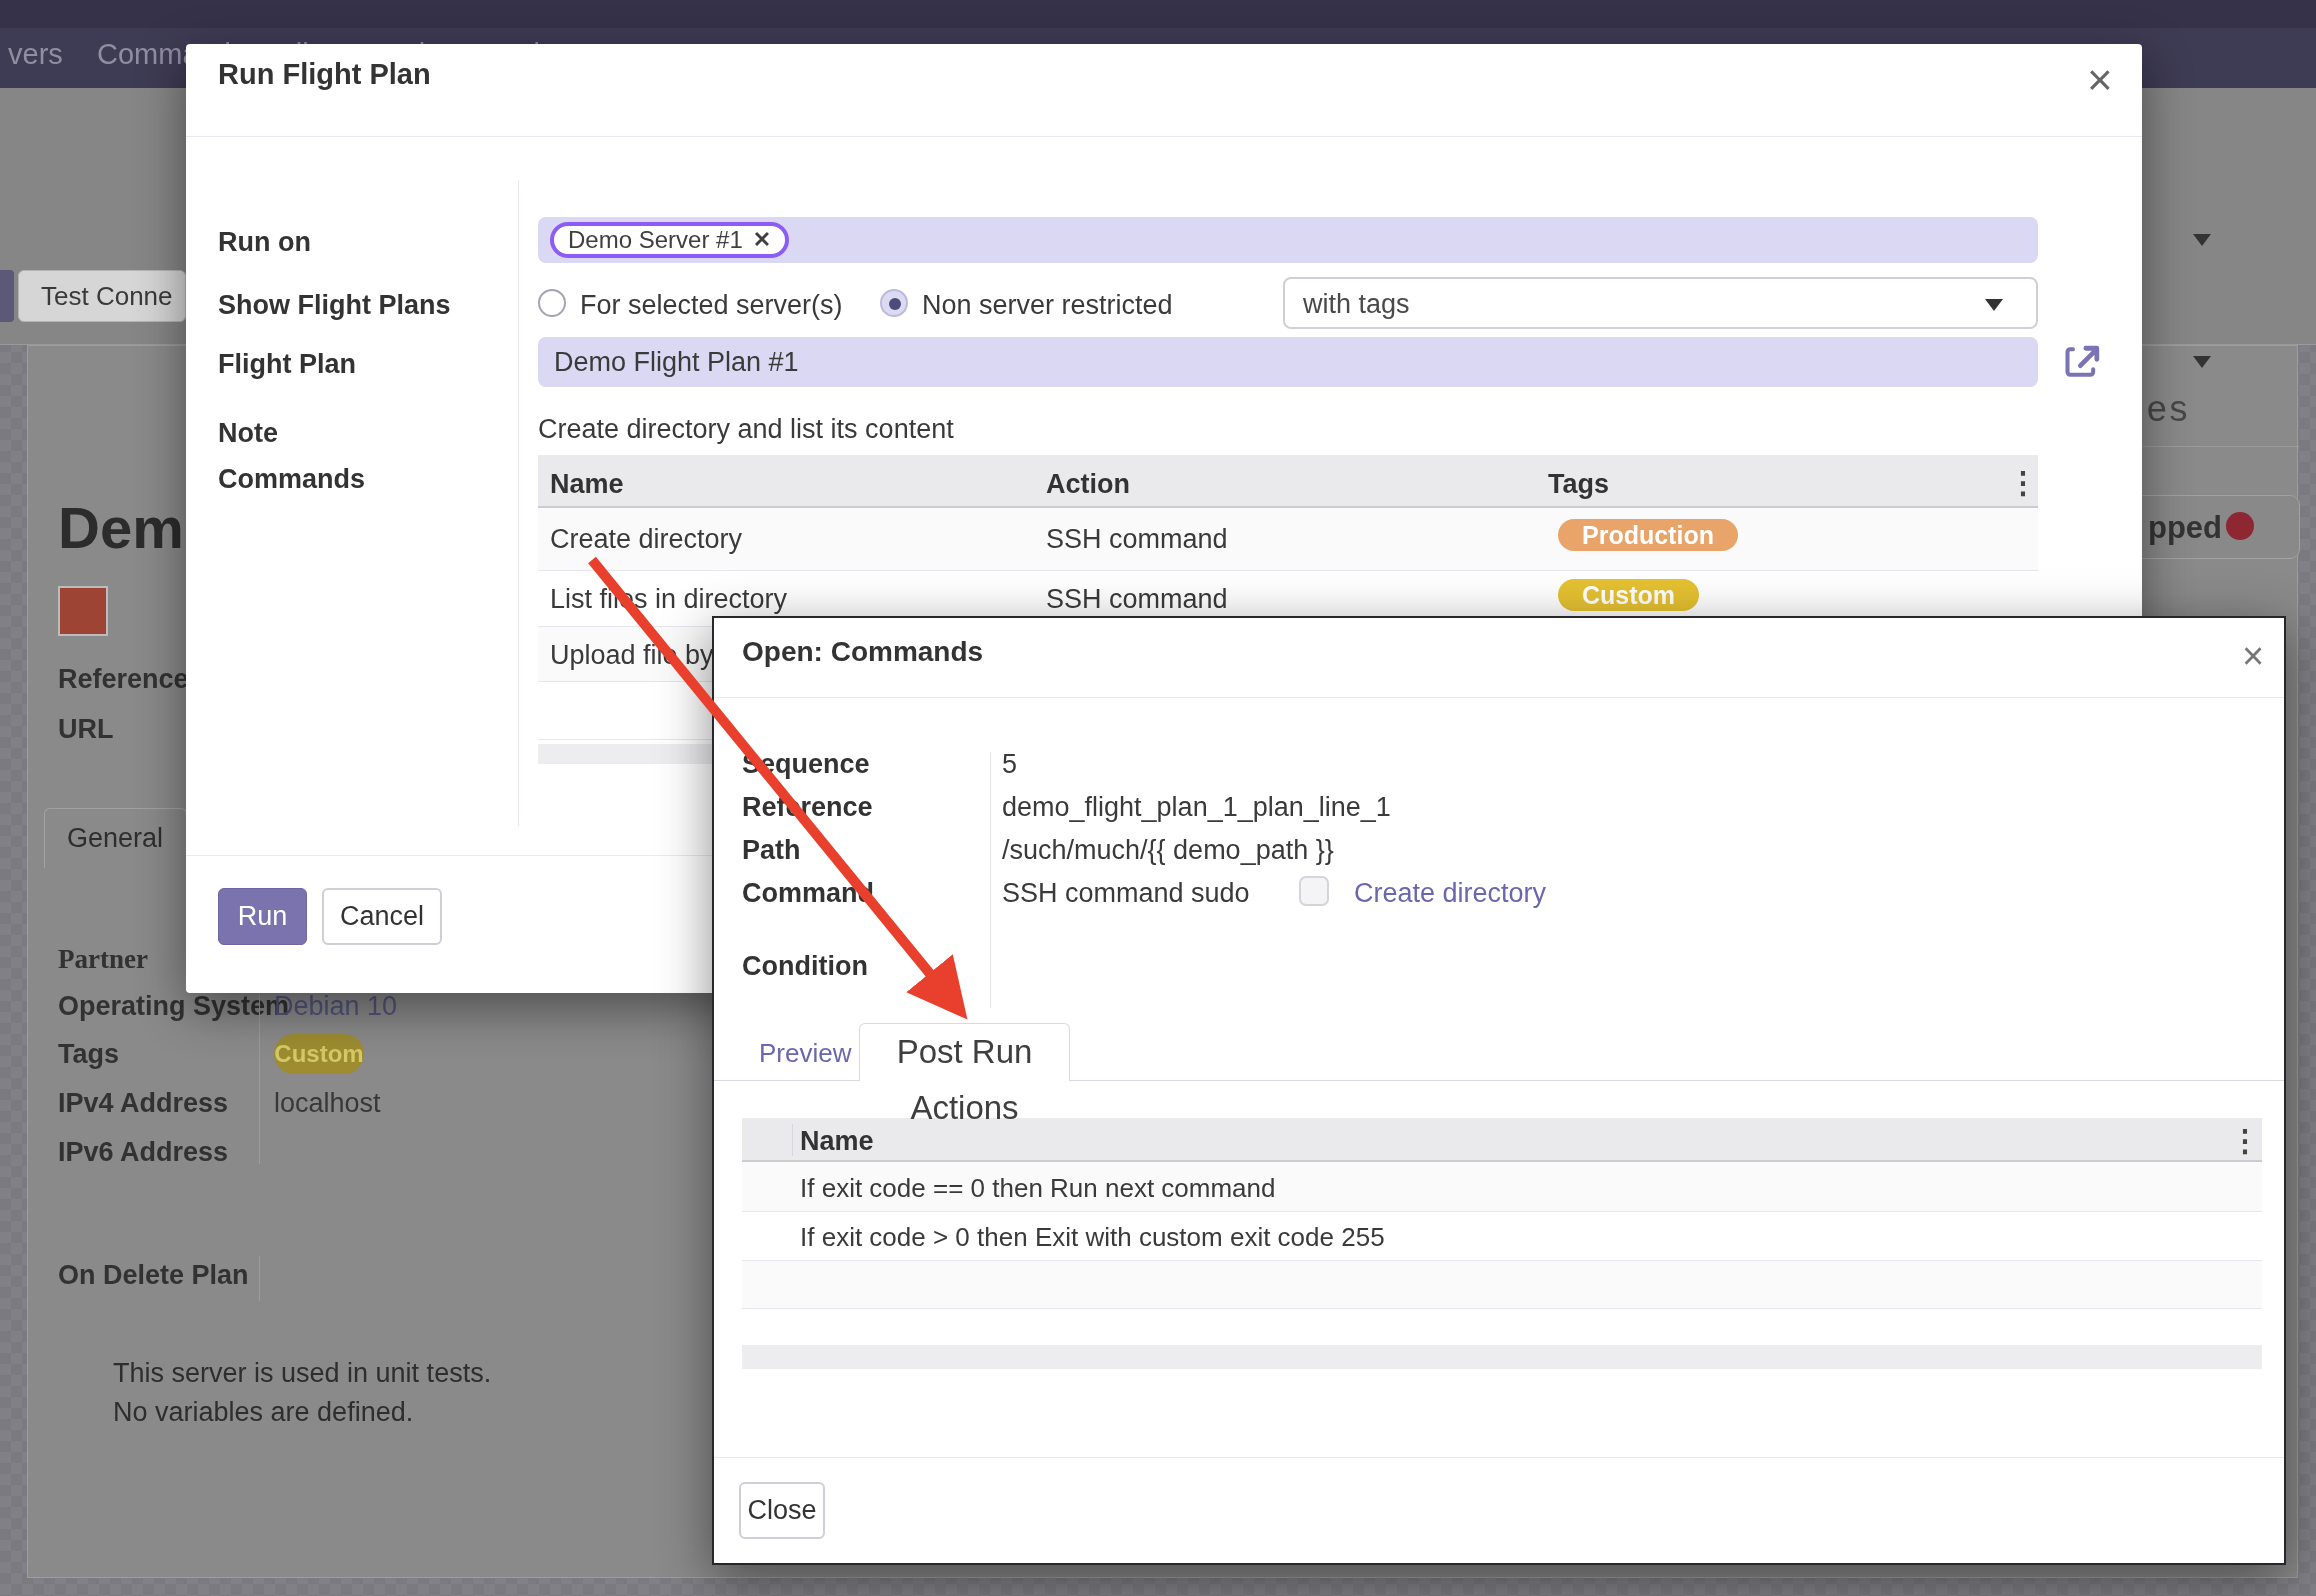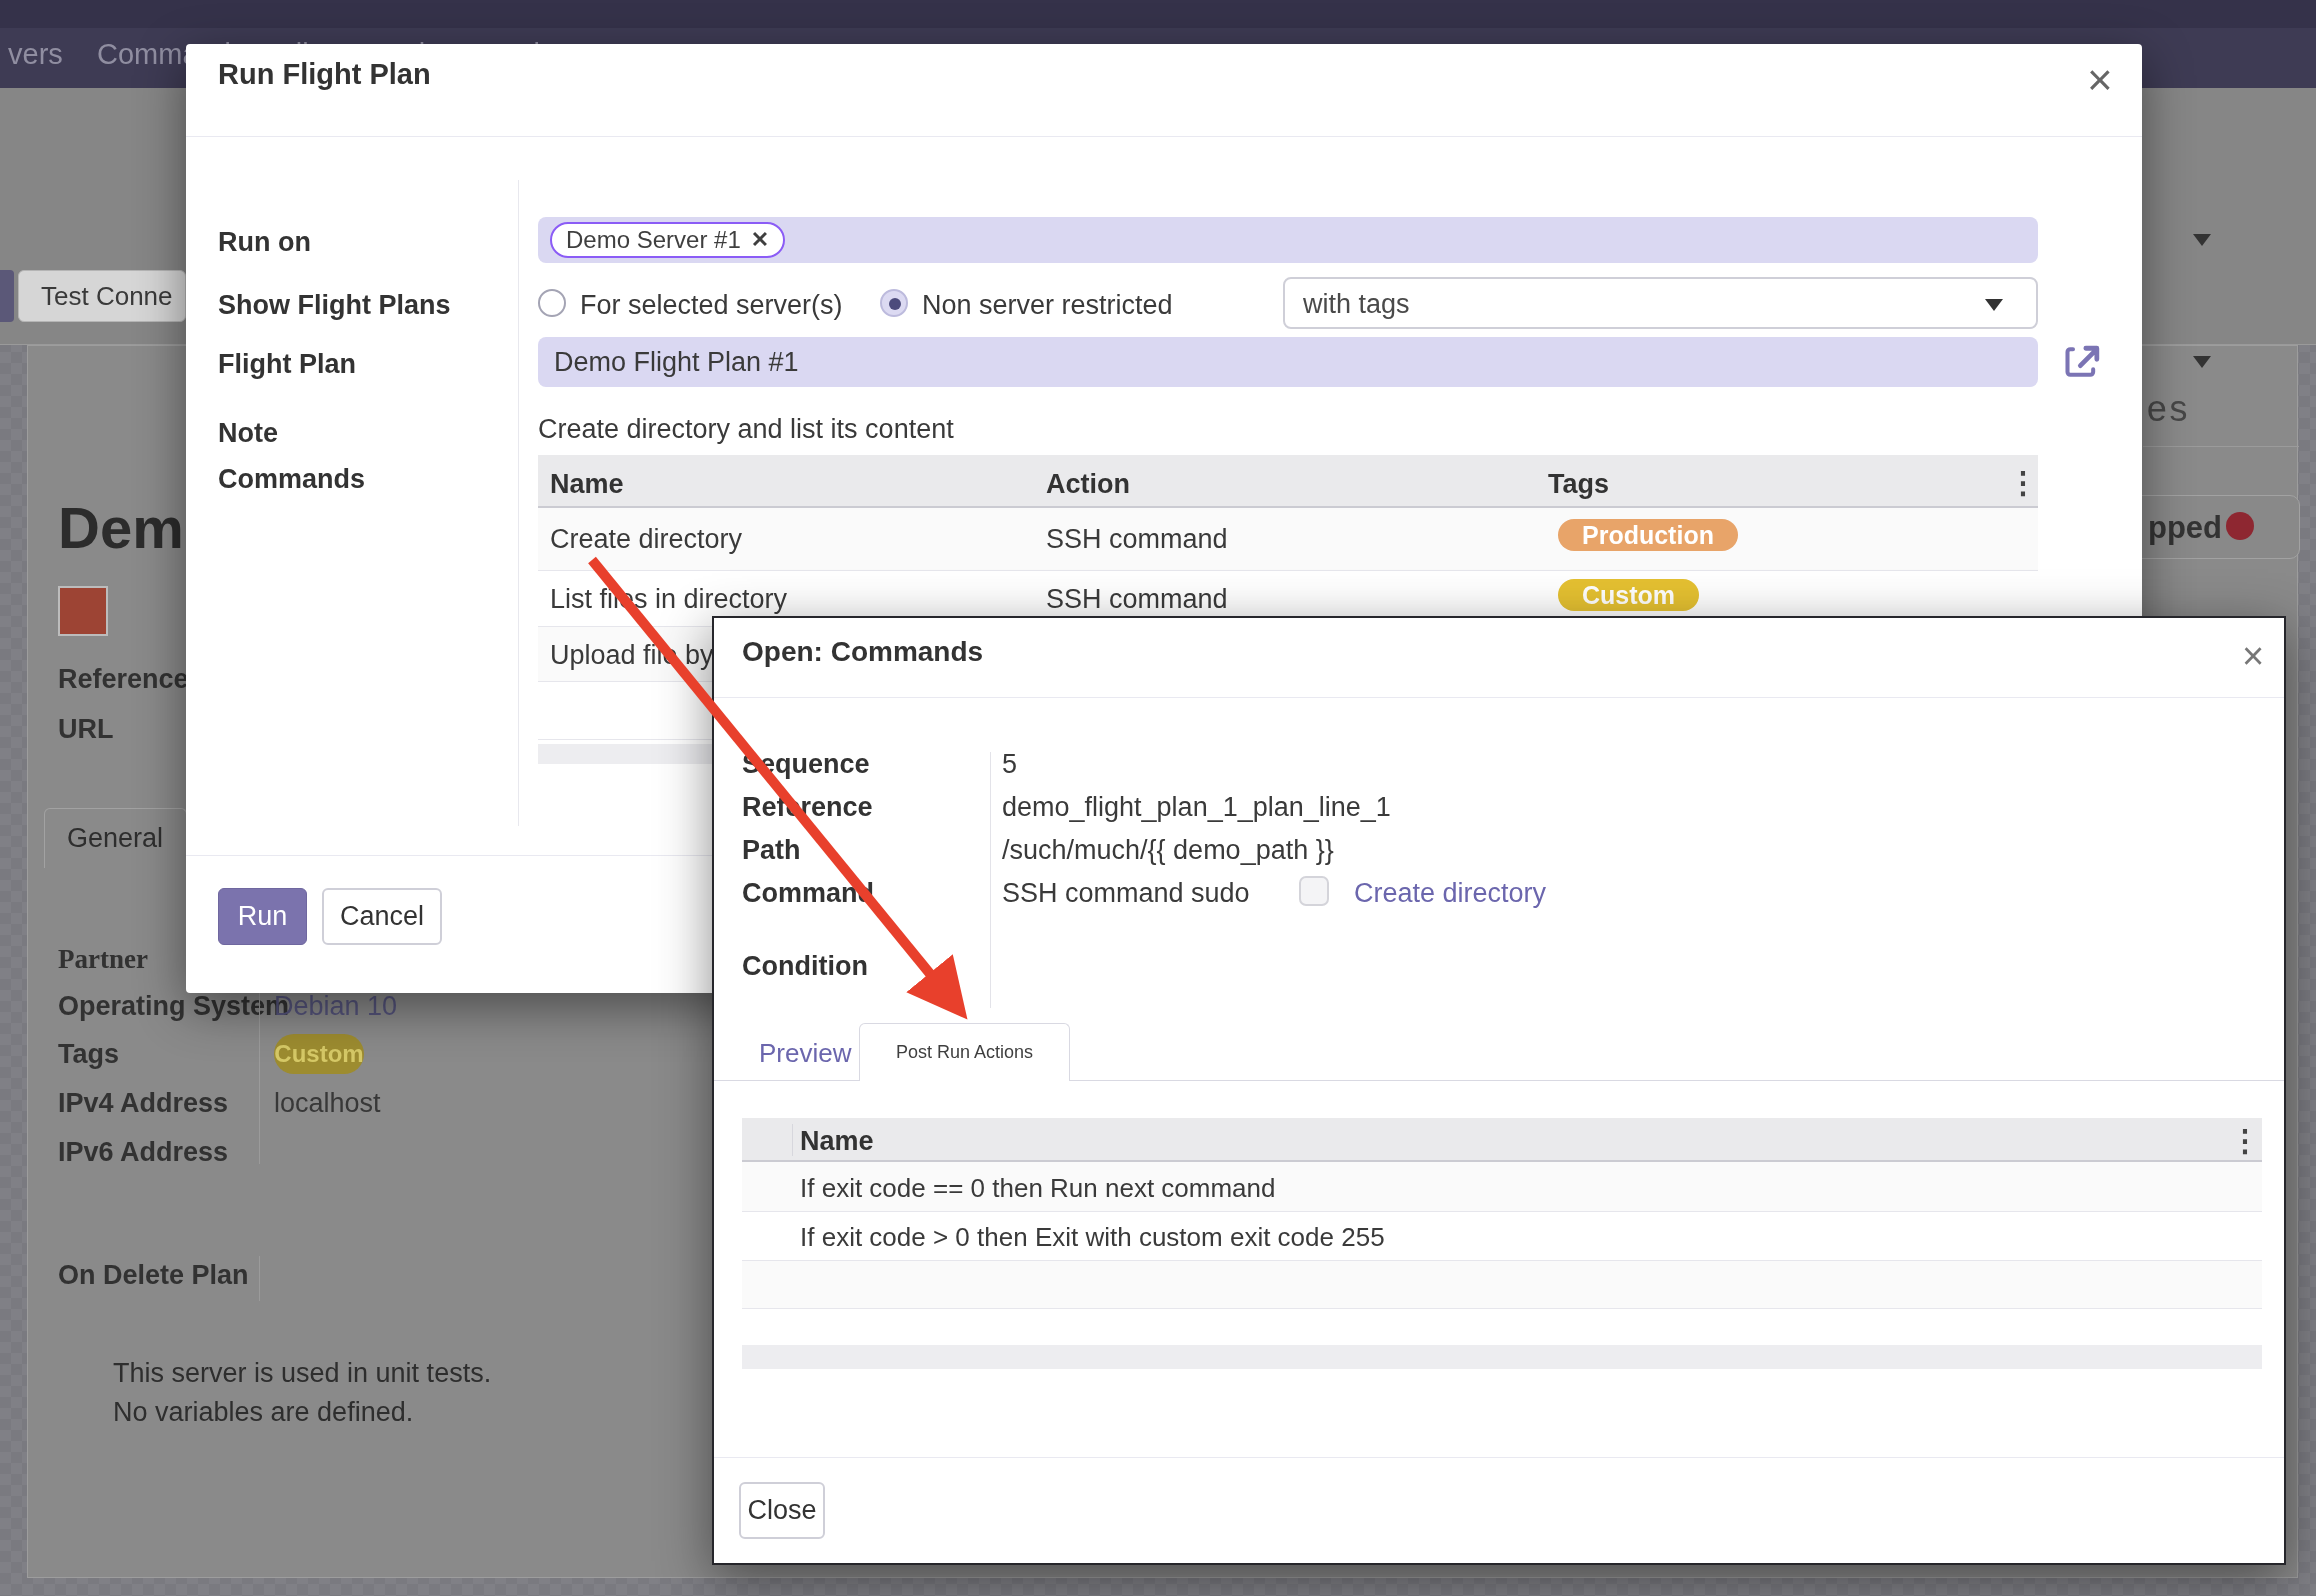--- a/index.html
+++ b/index.html
@@ -45,21 +45,21 @@
   .modal { background:#fff; z-index:10; box-shadow:0 14px 50px rgba(0,0,0,.45); }
   .modal-title { font-size:29px; font-weight:bold; color:#333; white-space:nowrap; }
   .x-close { font-size:44px; color:#666; line-height:36px; cursor:pointer; }
   .hdiv { height:1px; background:#e9e9f1; }
   .flabel { font-size:27px; font-weight:bold; color:#333; white-space:nowrap; }
   .ftext { font-size:27px; color:#3a3a3a; white-space:nowrap; }
 
   
   #modal-run { left:186px; top:44px; width:1956px; height:949px; border-radius:4px; }
   .lav-input { background:#dad8f2; border-radius:8px; }
-  .pill { position:absolute; left:12px; top:5px; height:36px; background:#fff; border:2px solid #8b5cf6; border-radius:18px;
+  .pill { position:absolute; left:12px; top:5px; height:36px; background:#fff; border:4px solid #8b5cf6; border-radius:18px;
           display:flex; align-items:center; padding:0 14px; gap:10px; }
   .pill-text { font-size:24px; color:#3f3f3f; }
   .pill-x { font-size:22px; font-weight:bold; color:#3f3f3f; }
   .caret { position:absolute; width:0; height:0; border-left:9px solid transparent; border-right:9px solid transparent; border-top:12px solid #333; }
   .radio { position:absolute; width:28px; height:28px; border-radius:50%; border:2px solid #a4a4b4; background:#fff; }
   .radio.checked { background:#dcdaf2; border-color:#bdbbdd; }
   .radio.checked::after { content:""; position:absolute; left:7px; top:7px; width:12px; height:12px; border-radius:50%; background:#4c4b7c; }
   .select-white { background:#fff; border:2px solid #cfcfd8; border-radius:8px; }
   .tbl-header { background:#eaeaec; border-bottom:2px solid #cbcbd2; }
   .th { font-size:27px; font-weight:bold; color:#333; position:absolute; top:14px; }
@@ -73,21 +73,21 @@
   .btn-plain { background:#fff; color:#333; border:2px solid #cfcfd8; }
   .greystrip { background:#ededf0; }
   .vsep { width:1px; background:#e8e8ee; }
 
   
   #modal-cmd { left:712px; top:616px; width:1574px; height:949px; border:2px solid #26262b; z-index:20; }
   .link { color:#6b66ad; }
   .checkbox { position:absolute; width:30px; height:30px; background:#f4f4f6; border:2px solid #d4d4da; border-radius:7px; }
   .tab-inactive { position:absolute; font-size:26px; color:#6b66ad; cursor:pointer; }
   .tab-active { position:absolute; background:#fff; border:1px solid #d9d9e2; border-bottom:none; border-radius:6px 6px 0 0;
-                font-size:18px; color:#3f3f3f; text-align:center; z-index:2; }
+                font-size:33px; color:#3f3f3f; text-align:center; z-index:2; }
   .tabline { position:absolute; height:1px; background:#d9d9e2; }
 
   
   #arrow-svg { position:absolute; inset:0; z-index:30; pointer-events:none; }
 </style>
 </head>
 <body>
 
 <div id="stage">
 

